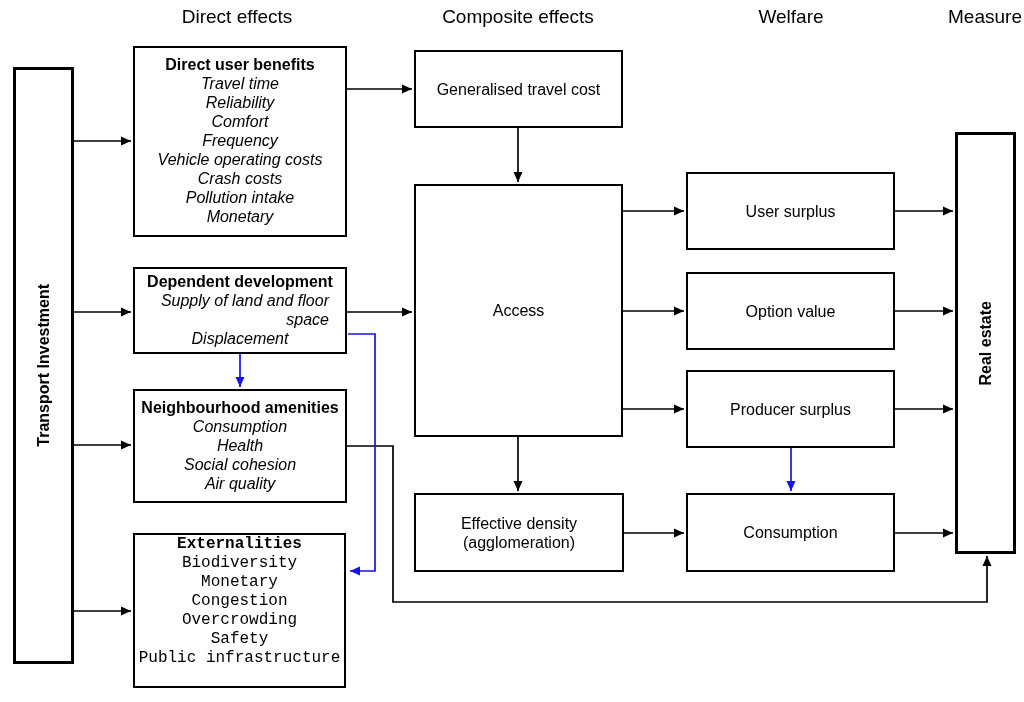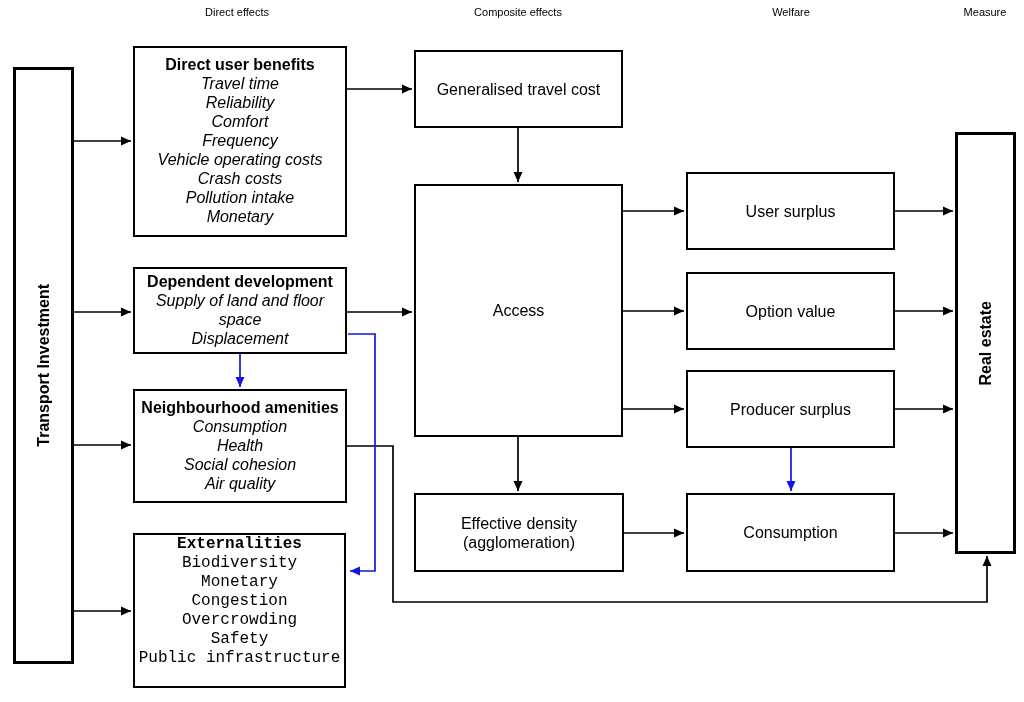--- a/index.html
+++ b/index.html
@@ -14,21 +14,21 @@
   }
   #edges {
     position: absolute;
     left: 0; top: 0;
     width: 1024px; height: 702px;
   }
   .col-header {
     position: absolute;
     top: 6px;
     transform: translateX(-50%);
-    font-size: 11px;
+    font-size: 19px;
     white-space: nowrap;
   }
   .node {
     position: absolute;
     box-sizing: border-box;
     background: #ffffff;
     border: 2px solid #000000;
     display: flex;
     flex-direction: column;
     align-items: center;
@@ -41,21 +41,21 @@
   .node .title { font-weight: bold; white-space: nowrap; }
   .node .item { font-style: italic; }
   .node .item.plain { font-style: normal; }
   .vlabel {
     writing-mode: vertical-rl;
     transform: rotate(180deg);
     font-weight: bold;
     white-space: nowrap;
     font-size: 16px;
   }
-  .pad-top { justify-content: flex-start; }
+  .pad-top { justify-content: flex-start; text-align: right; }
 </style>
 </head>
 <body>
 
 <div id="canvas">
 
   <svg id="edges" viewBox="0 0 1024 702" xmlns="http://www.w3.org/2000/svg">
     <defs>
       <marker id="arrow-black" markerUnits="userSpaceOnUse" markerWidth="14" markerHeight="12" refX="11" refY="6" orient="auto">
         <path d="M1,1.5 L11,6 L1,10.5 Z" fill="#000000"></path>

